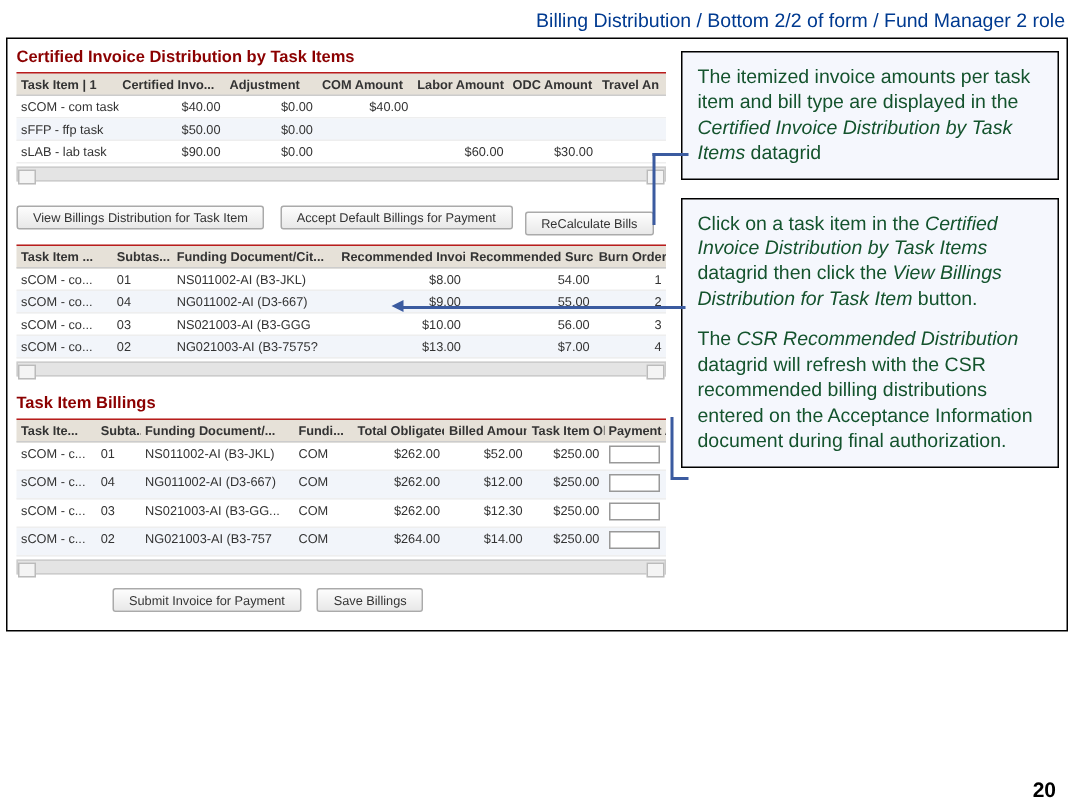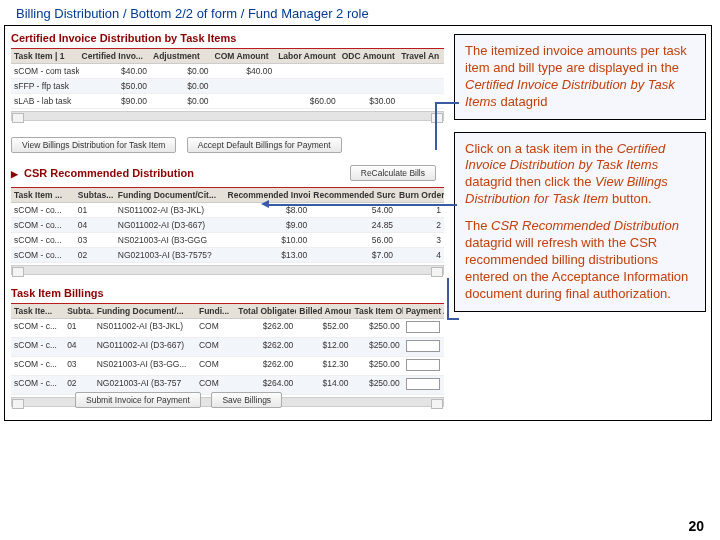--- a/index.html
+++ b/index.html
@@ -5,21 +5,21 @@
   * { box-sizing: border-box; margin: 0; padding: 0; }
   body {
     font-family: Arial, sans-serif;
     font-size: 11px;
     width: 720px;
     height: 540px;
     position: relative;
     background: #fff;
   }
   .slide-title {
-    text-align: left;
+    text-align: right;
     color: #003a90;
     font-size: 13px;
     padding: 6px 10px 2px 16px;
   }
   .outer {
     border: 1px solid #000;
     margin: 2px 8px 2px 4px;
     height: 396px;
     position: relative;
     display: flex;
@@ -35,21 +35,21 @@
     width: 260px;
     padding: 8px 4px 0 4px;
   }
   .box {
     border: 1px solid #000;
     background: #f5f7fd;
     padding: 8px 10px;
     margin-bottom: 12px;
     font-size: 13px;
     line-height: 1.3;
-    color: #c2410c;
+    color: #14532d;
   }
   .page-num {
     position: absolute;
     right: 16px;
     bottom: 6px;
     font-size: 14px;
     font-weight: bold;
     color: #000;
   }
 
@@ -183,24 +183,20 @@
         <div class="c7 num"></div>
       </div>
     </div>
     <div class="scrollbar-h"></div>
 
     <div style="margin-top:10px;">
       <span class="btn">View Billings Distribution for Task Item</span>
       <span class="btn">Accept Default Billings for Payment</span>
     </div>
 
-    <div class="sec-title" style="margin-top:8px;">
-      <span class="rec-triangle">▶</span>
-      <span>CSR Recommended Distribution</span>
-    </div>
     <span class="btn btn-right" style="margin-top:-18px;">ReCalculate Bills</span>
     <div style="clear:both"></div>
 
     <div class="g2">
       <div class="grid-head-row">
         <div class="c1">Task Item ...</div>
         <div class="c2">Subtas...</div>
         <div class="c3">Funding Document/Cit...</div>
         <div class="c4">Recommended Invoi...</div>
         <div class="c5">Recommended Surc...</div>
@@ -212,21 +208,21 @@
         <div class="c3">NS011002-AI (B3-JKL)</div>
         <div class="c4 num">$8.00</div>
         <div class="c5 num">54.00</div>
         <div class="c6 num">1</div>
       </div>
       <div class="grid-row alt">
         <div class="c1">sCOM - co...</div>
         <div class="c2">04</div>
         <div class="c3">NG011002-AI (D3-667)</div>
         <div class="c4 num">$9.00</div>
-        <div class="c5 num">24.85</div>
+        <div class="c5 num">55.00</div>
         <div class="c6 num">2</div>
       </div>
       <div class="grid-row">
         <div class="c1">sCOM - co...</div>
         <div class="c2">03</div>
         <div class="c3">NS021003-AI (B3-GGG</div>
         <div class="c4 num">$10.00</div>
         <div class="c5 num">56.00</div>
         <div class="c6 num">3</div>
       </div>

